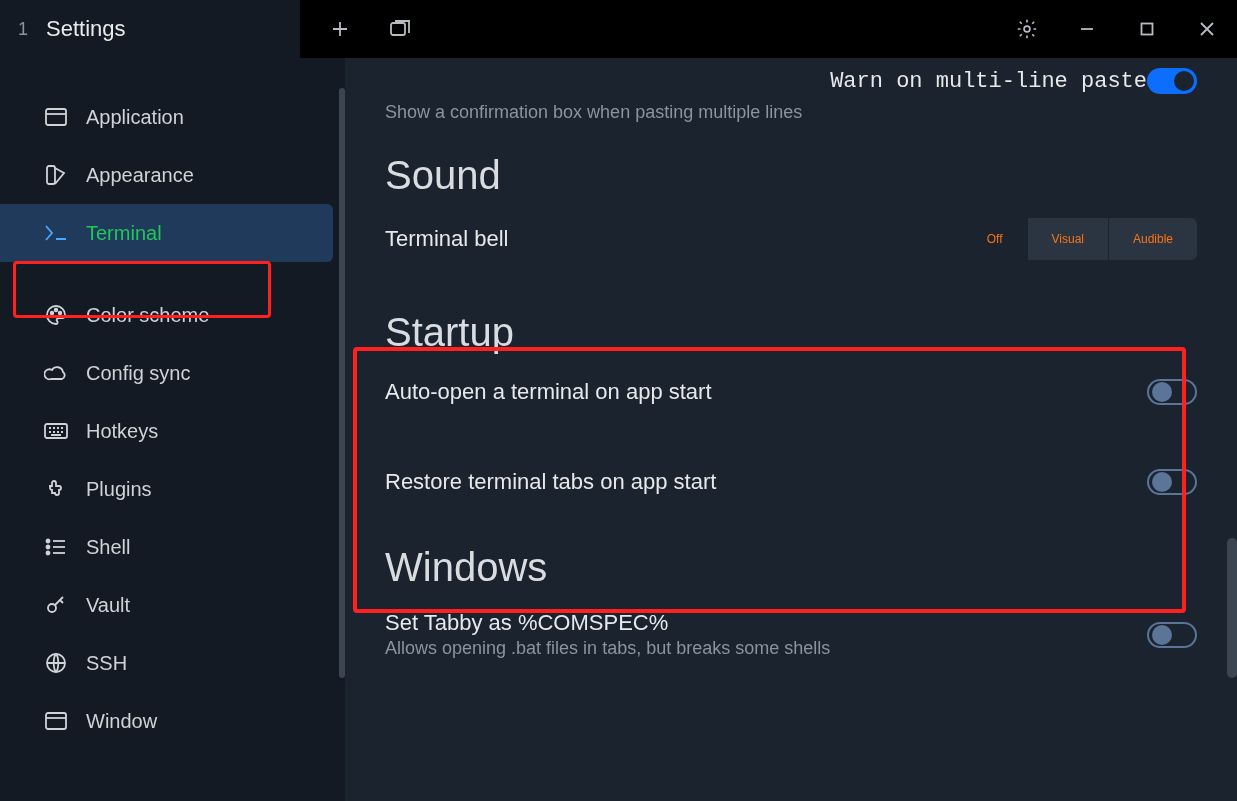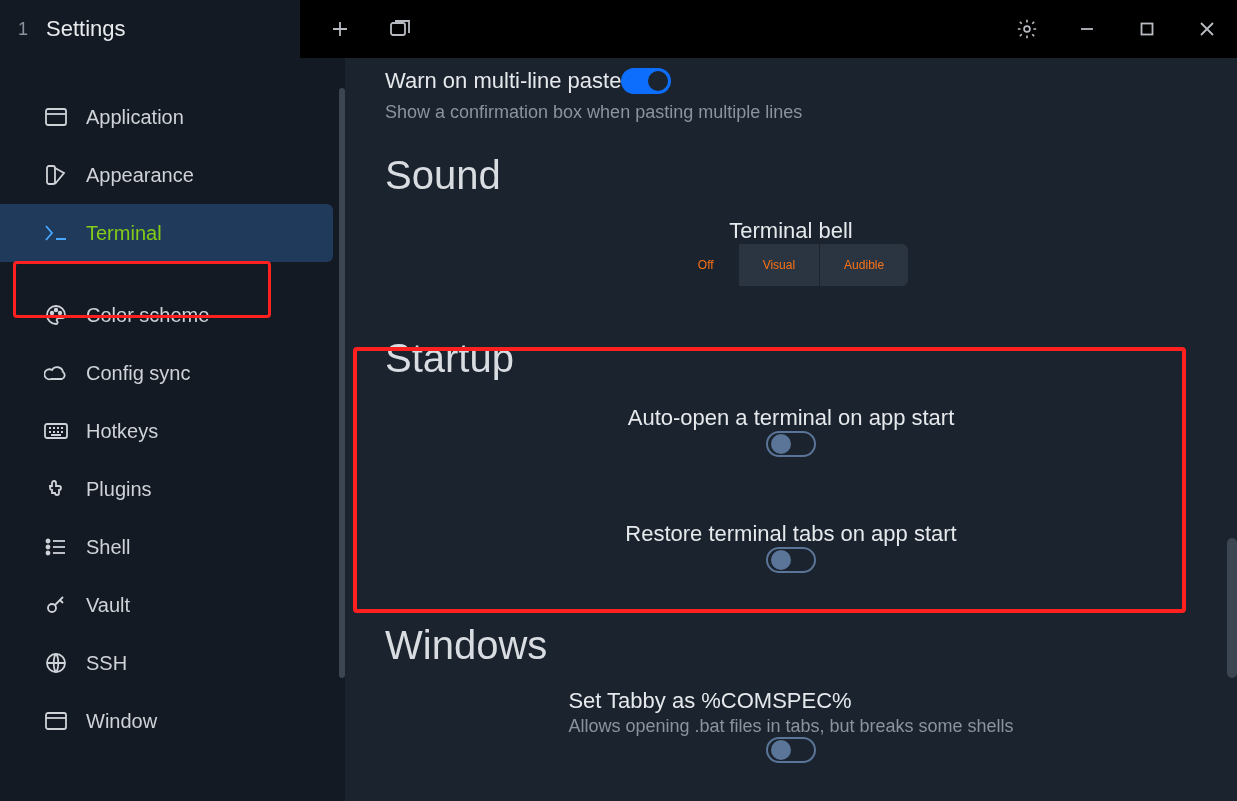--- a/index.html
+++ b/index.html
@@ -97,21 +97,21 @@
     align-items: center;
     gap: 18px;
     height: 58px;
     padding-left: 44px;
     font-size: 20px;
     color: #cfd3d8;
     position: relative;
   }
   .side-item.active {
     background: #1f3a5a;
-    color: #84cc16;
+    color: #22c55e;
     border-radius: 0 6px 6px 0;
     margin-right: 12px;
   }
   .side-item .ic { width: 24px; height: 24px; display:flex; align-items:center; justify-content:center; }
   .side-item.active .ic { color: #4aa8ff; }
   .side-highlight {
     position: absolute;
     border: 3px solid #ff2020;
     border-radius: 4px;
     left: 13px;
@@ -126,22 +126,23 @@
     flex: 1;
     background: #1b232e;
     padding: 0 40px 0 40px;
     overflow: hidden;
     position: relative;
   }
   .content-scroll { position:absolute; right:0; top:480px; width:10px; height:140px; background:#3c4552; border-radius:5px; }
   .setting {
     display: flex;
     align-items: center;
-    justify-content: flex-start;
+    justify-content: flex-end;
     padding: 10px 0 6px 0;
+    font-family: Liberation Mono, monospace;
   }
   .setting-title {
     font-size: 22px;
     color: #e6e9ec;
   }
   .setting-desc {
     font-size: 18px;
     color: #8a93a0;
     margin-top: 2px;
     margin-bottom: 18px;
@@ -181,21 +182,21 @@
     font-size: 12px;
     color: #f97316;
     background: #2b3542;
     border-radius: 6px;
   }
   .seg-btn + .seg-btn { margin-left: 1px; border-radius: 0; text-align: right; }
   .seg-btn:last-child { border-radius: 0 6px 6px 0; }
   .seg-btn:first-child { border-radius: 6px 0 0 6px; }
   .seg-btn.sel { background: transparent; }
 
-  .row { display:flex; align-items:center; justify-content:space-between;flex-direction:column; }
+  .row { display:flex; align-items:center; justify-content:space-between; }
 
   .content-highlight {
     position: absolute;
     border: 4px solid #ff2020;
     border-radius: 4px;
     left: 353px;
     top: 347px;
     width: 833px;
     height: 266px;
     pointer-events: none;

